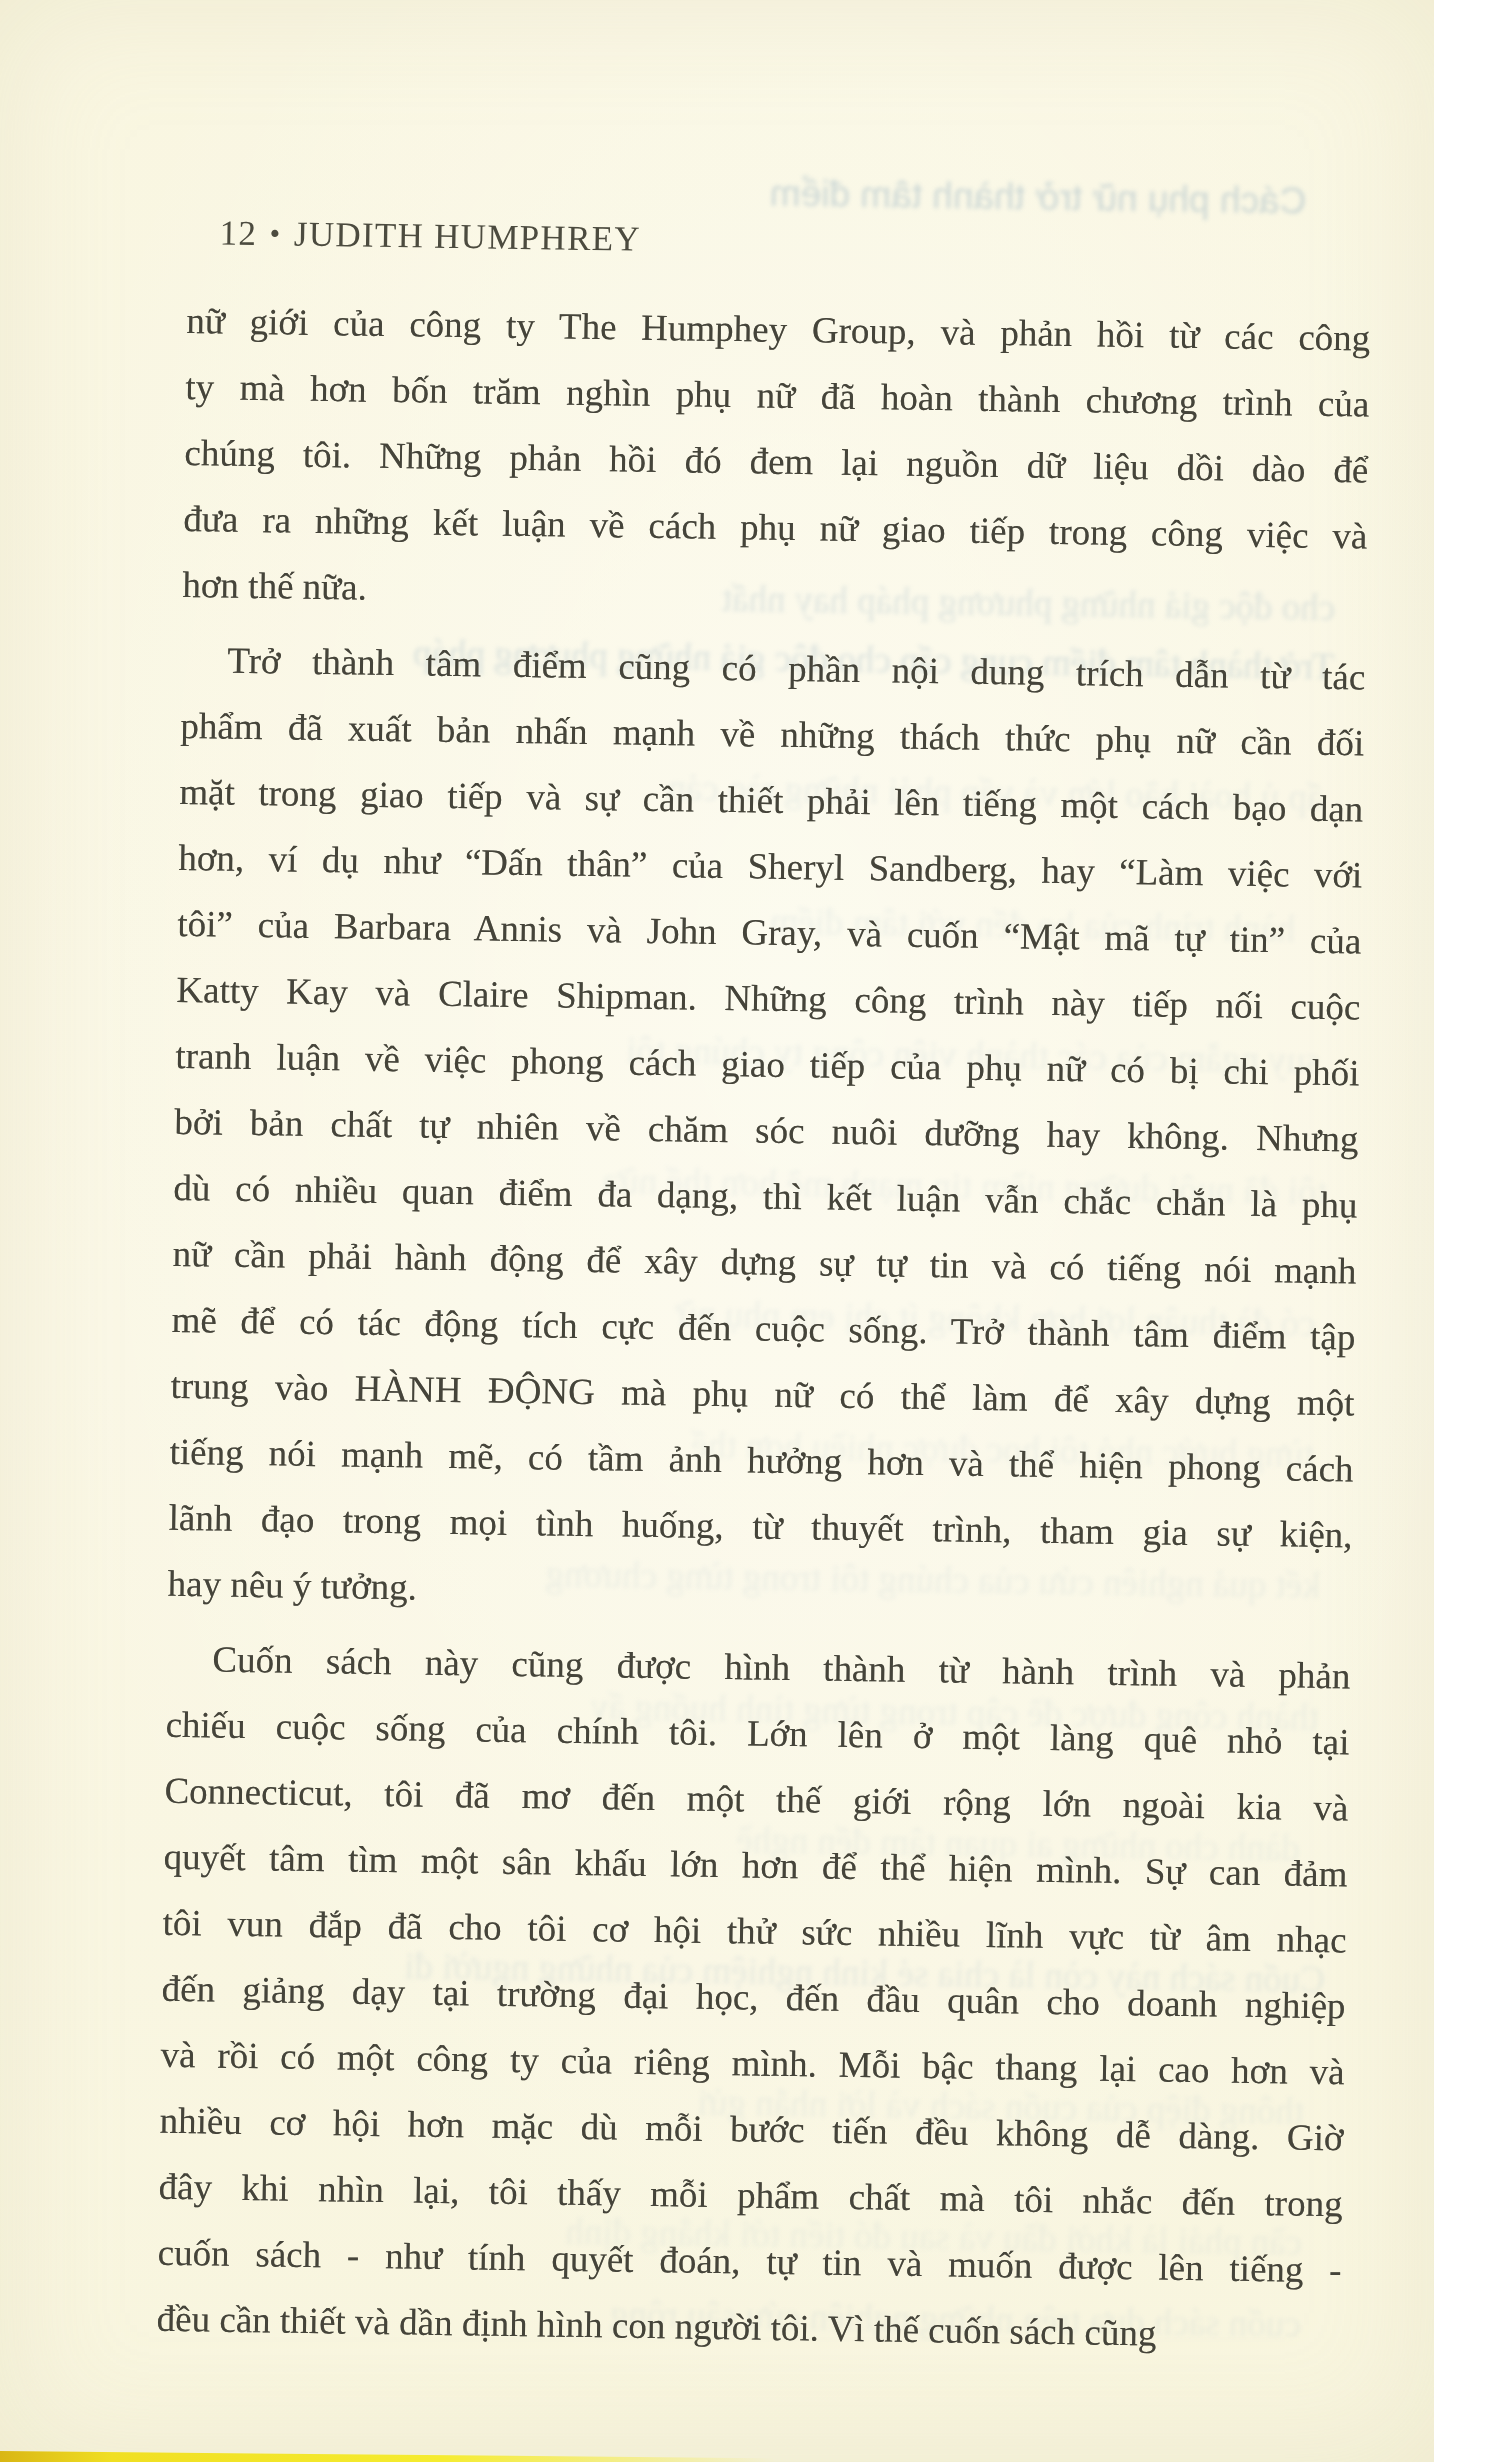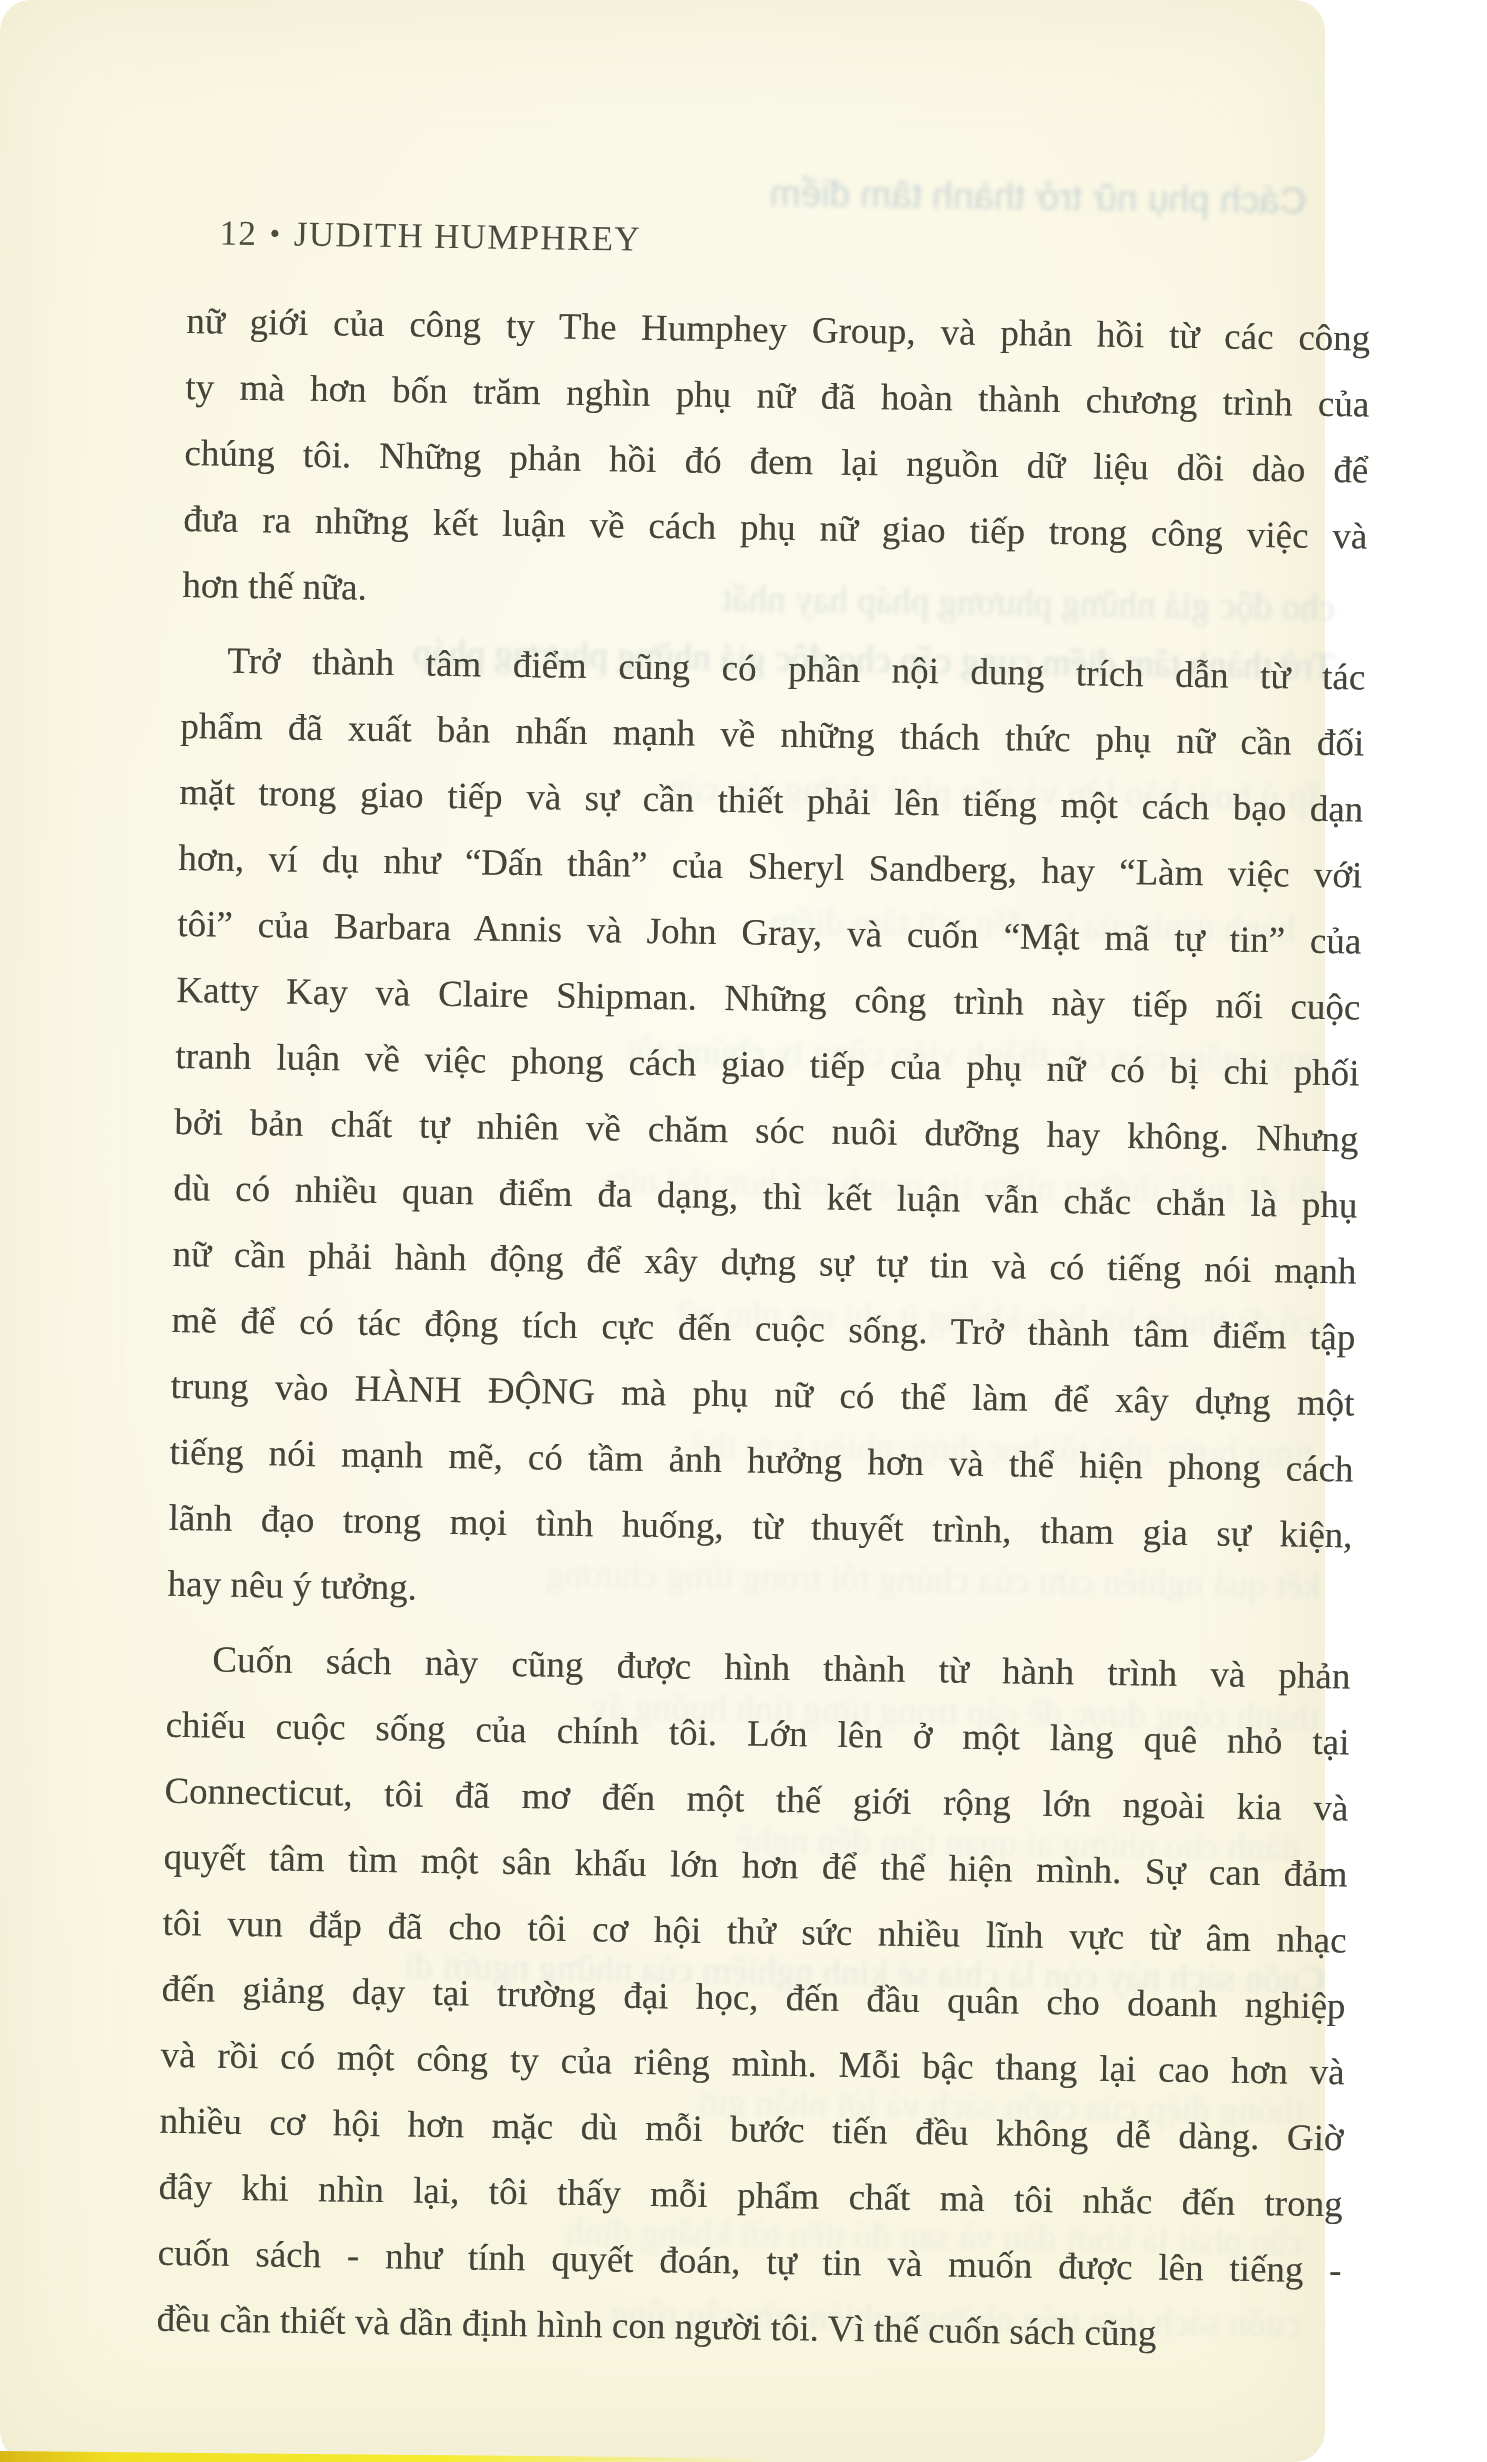--- a/index.html
+++ b/index.html
@@ -1,22 +1,22 @@
 <!DOCTYPE html>
 <html style="font-size:14px"><head>
 <meta charset="utf-8">
 <style>
   html,body{margin:0;padding:0;}
   body{width:1487px;height:2462px;overflow:hidden;
        font-family:"Liberation Serif","DejaVu Serif",serif;}
-  .page{position:relative;width:1325px;height:2462px;
+  .page{position:relative;width:1434px;height:2462px;
         background:#FAF7E4;
         background-image:radial-gradient(ellipse at 55% 40%, rgba(255,255,250,0.5), rgba(0,0,0,0) 70%),
                          linear-gradient(180deg,#F9F6E1 0%,#FAF7E5 55%,#F8F5DE 100%);
-        box-shadow:inset 0 0 124px rgba(205,195,150,0.22);border-radius:31px;}
+        box-shadow:inset 0 0 124px rgba(205,195,150,0.22);}
   .rot{position:absolute;left:188px;top:213px;width:1184px;
        transform:rotate(0.85deg);transform-origin:0 0;}
   .header{position:absolute;left:32px;top:0;white-space:nowrap;
           font-size:35px;letter-spacing:1.3px;color:#4C4B3F;}
   .header .sep{display:inline-block;margin:0 12.4px;font-size:30px;vertical-align:1.8px;}
   .bodytext{position:absolute;left:0;top:75px;width:1184px;color:#45443A;
             font-size:37px;line-height:66px;
             text-shadow:0 0 0.6px rgba(69,68,58,0.55);}
   .para{margin:0;}
   .para.gap{margin-top:9px;}

